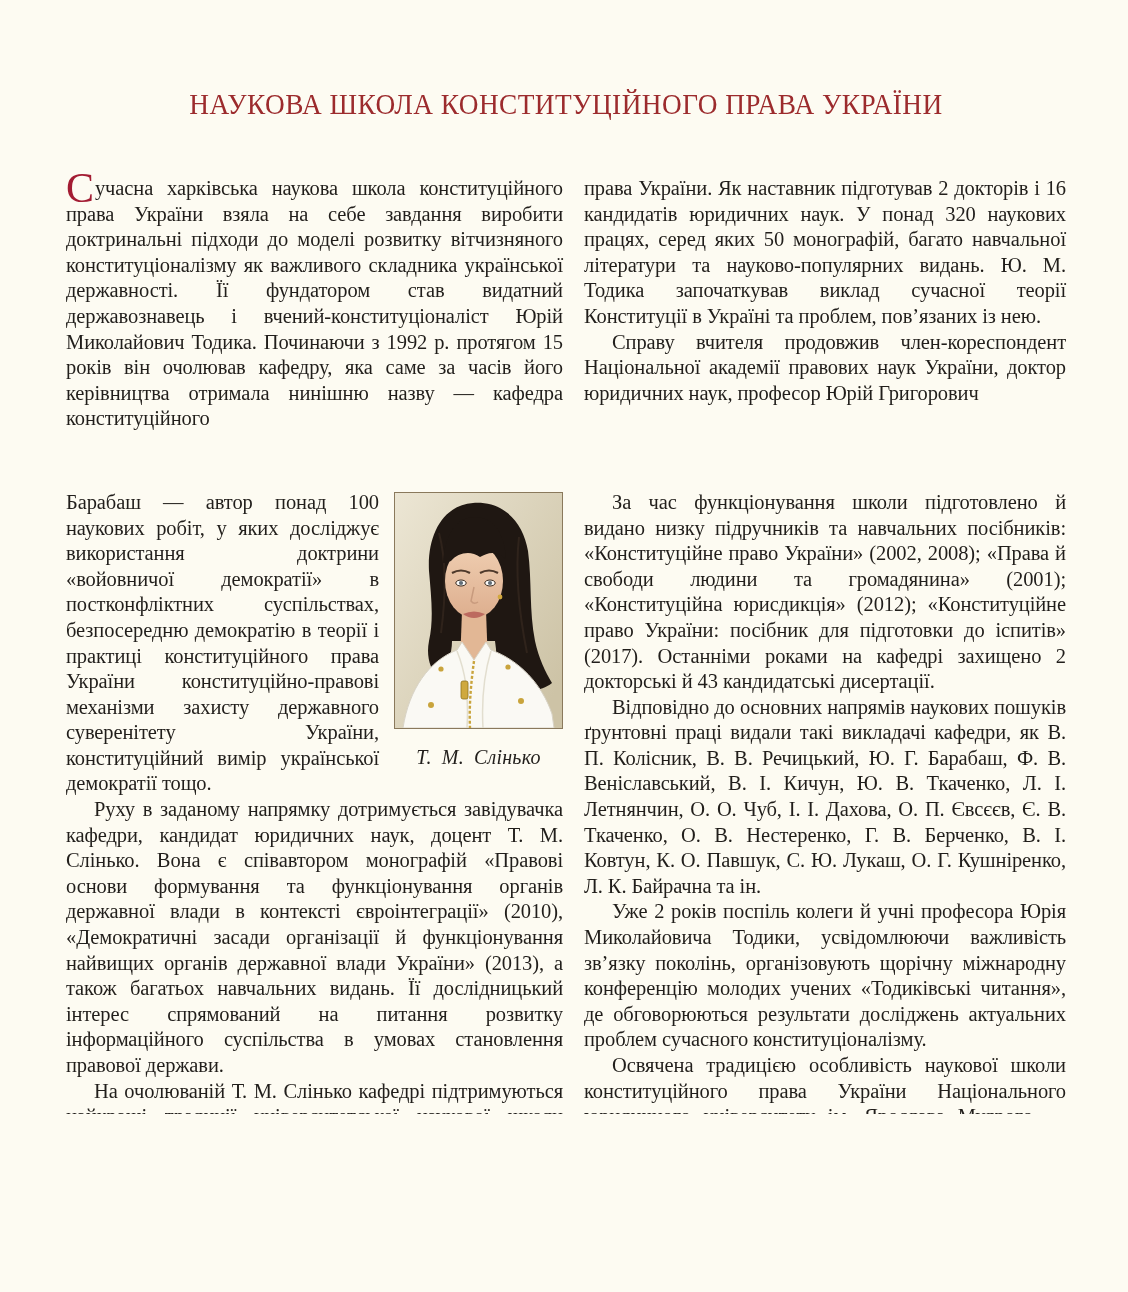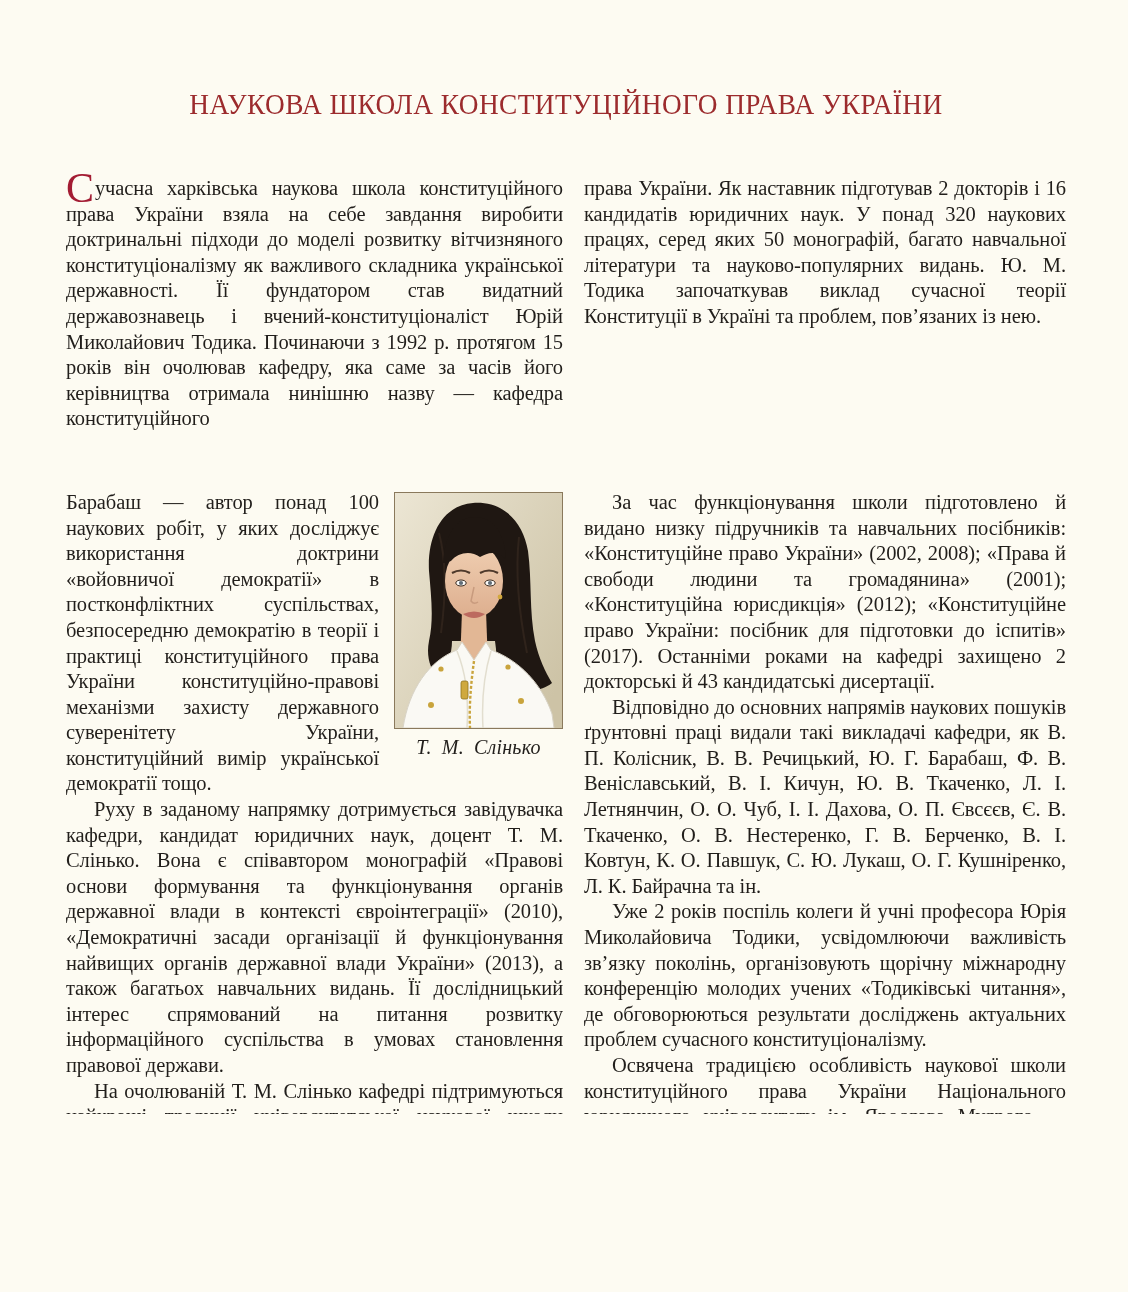--- a/index.html
+++ b/index.html
@@ -52,41 +52,42 @@
     width: 169px;
     margin: 2px 0 12px 15px;
   }
   .photo {
     width: 167px; height: 235px;
     border: 1px solid #8a795c;
     background: #ddd5bd;
   }
   .photo svg { display: block; }
   figcaption.caption {
-    margin-top: 6px;
+    margin-top: 16px;
     text-align: center;
     font-style: italic;
     font-size: 20px;
     word-spacing: 5px;
     letter-spacing: 0.2px;
   }
 </style>
 </head>
 <body>
 
 <div class="page">
 
   <h1 class="title">НАУКОВА ШКОЛА КОНСТИТУЦІЙНОГО ПРАВА УКРАЇНИ</h1>
 
   <div class="band band-top">
     <div class="col col-left">
       <p class="para"><span class="dropcap">С</span><span>учасна харківська наукова школа конституційного права України взяла на себе завдання виробити доктринальні підходи до моделі розвитку вітчизняного конституціоналізму як важливого складника української державності. Її фундатором став видатний державознавець і вчений-конституціоналіст Юрій Миколайович Тодика. Починаючи з 1992 р. протягом 15 років він очолював кафедру, яка саме за часів його керівництва отримала нинішню назву — кафедра конституційного</span></p>
     </div>
     <div class="col col-right">
       <p class="para">права України. Як наставник підготував 2 докторів і 16 кандидатів юридичних наук. У понад 320 наукових працях, серед яких 50 монографій, багато навчальної літератури та науково-популярних видань. Ю. М. Тодика започаткував виклад сучасної теорії Конституції в Україні та проблем, пов’язаних із нею.</p>
+      <p class="para indent">Справу вчителя продовжив член-кореспондент Національної академії правових наук України, доктор юридичних наук, професор Юрій Григорович</p>
     </div>
   </div>
 
   <div class="band band-bottom">
     <div class="col col-left">
 
       <figure class="portrait">
         <div class="photo">
           <svg width="167" height="235" viewBox="0 0 167 235" xmlns="http://www.w3.org/2000/svg">
             <defs>

